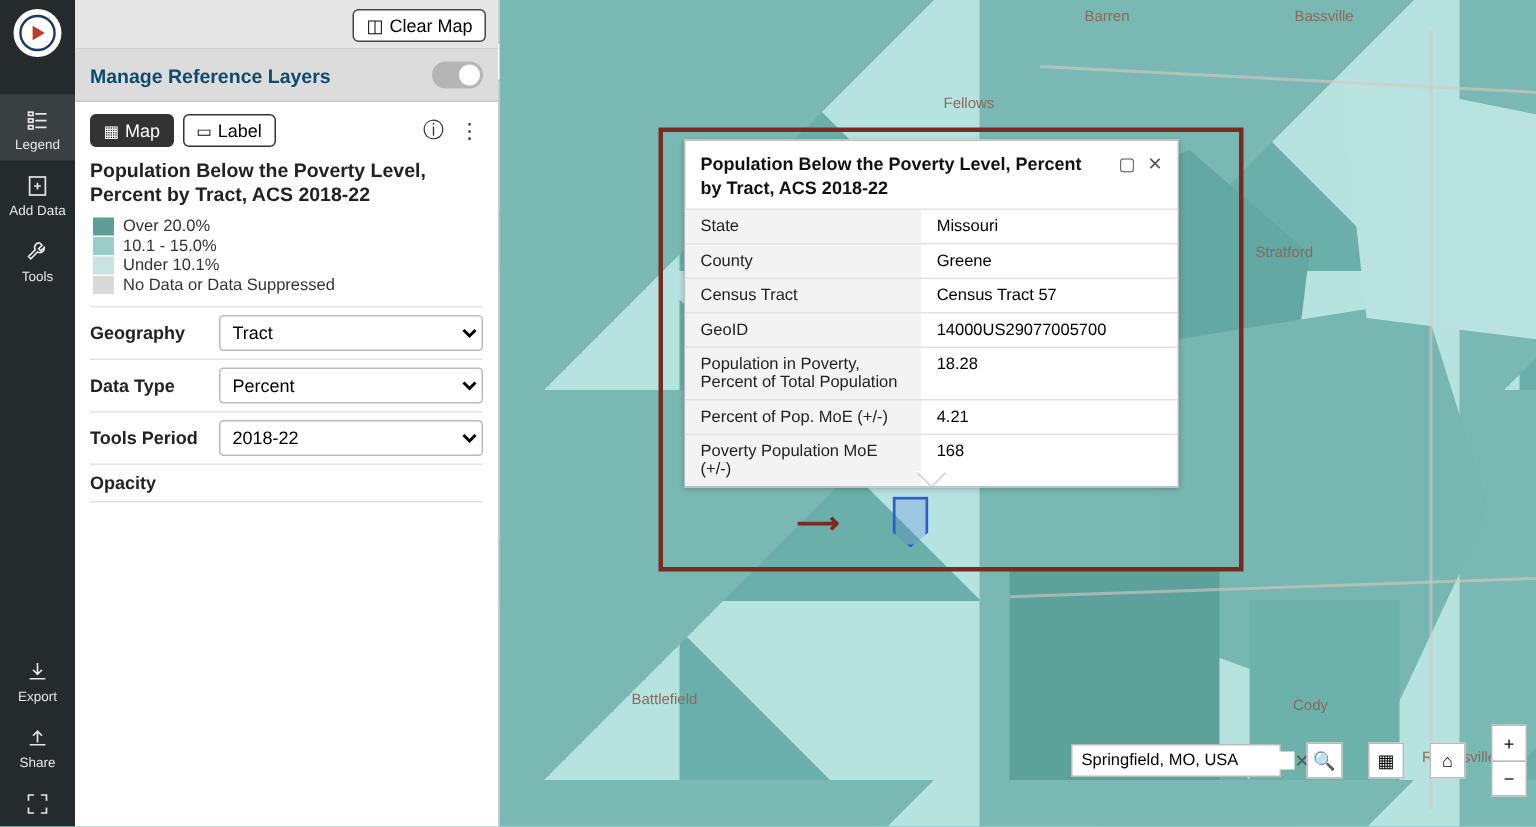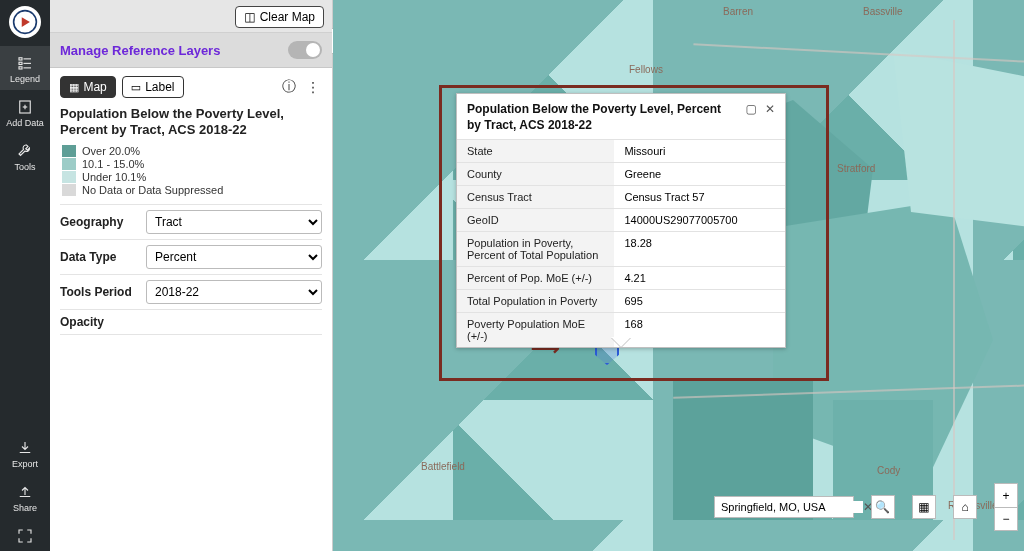--- a/index.html
+++ b/index.html
@@ -4,31 +4,31 @@
 <style>
 * { box-sizing: border-box; margin: 0; padding: 0; font-family: Arial, sans-serif; }
 html, body { width: 1024px; height: 551px; overflow: hidden; background: #88c9c9; position: relative; }
 
 .app { display: flex; width: 100%; height: 100%; }
 
 .nav-rail { width: 50px; background: #252a2d; display: flex; flex-direction: column; align-items: center; padding-top: 6px; color: #ccc; }
 .nav-logo { width: 32px; height: 32px; border-radius: 50%; background: #fff; display: flex; align-items: center; justify-content: center; margin-bottom: 8px; }
 .nav-logo svg { width: 26px; height: 26px; }
 .nav-item { width: 50px; display: flex; flex-direction: column; align-items: center; padding: 8px 0 6px; cursor: pointer; font-size: 9px; color: #e6e6e6; }
-.nav-item.active { background: #3a3f42; }
+.nav-item.active { background: #3a3f42; margin-top: 17px; }
 .nav-item svg, .nav-item .glyph { width: 18px; height: 18px; stroke: #e6e6e6; fill: none; stroke-width: 1.5; font-size: 16px; }
 .nav-item span { margin-top: 2px; }
 .nav-spacer { flex: 1; }
 
 .side-panel { width: 283px; background: #fff; border-right: 1px solid #ccc; display: flex; flex-direction: column; position: relative; }
 .panel-top { display: flex; justify-content: flex-end; padding: 6px 8px 4px; border-bottom: 1px solid #d0d0d0; background: #e6e6e6; }
 .clear-btn { border: 1px solid #444; background: #fff; border-radius: 4px; padding: 3px 8px; font-size: 12px; display: flex; align-items: center; gap: 4px; cursor: pointer; }
 
 .manage-row { display: flex; align-items: center; justify-content: space-between; padding: 8px 10px; background: #dcdcdc; border-bottom: 1px solid #c8c8c8; }
-.manage-title { font-size: 13px; font-weight: 600; color: #6d28d9; }
+.manage-title { font-size: 13px; font-weight: 600; color: #0c4a6e; }
 .toggle { width: 34px; height: 18px; border-radius: 10px; background: #b5b5b5; position: relative; display:flex; align-items:center; }
 .toggle::after { content: ""; position: absolute; right: 2px; width: 14px; height: 14px; background: #fff; border-radius: 50%; }
 
 .panel-body { padding: 8px 10px; background: #fff; flex: 1; overflow: auto; }
 .tab-row { display: flex; align-items: center; gap: 6px; margin-bottom: 8px; }
 .chip { border: 1px solid #333; border-radius: 4px; padding: 3px 8px; font-size: 12px; display: inline-flex; align-items: center; gap: 4px; cursor: pointer; }
 .chip.active { background: #333; color: #fff; }
 .tab-spacer { flex: 1; }
 .info-icon, .kebab-icon { cursor: pointer; font-size: 14px; color: #333; padding: 2px; }
 
@@ -225,21 +225,21 @@
       <div class="road r1"></div>
         <div class="road r2"></div>
         <div class="road r3"></div>
     </div>
 
     <div class="map-label" style="left:390px; top:6px">Barren</div>
     <div class="map-label" style="left:530px; top:6px">Bassville</div>
     <div class="map-label" style="left:296px; top:64px">Fellows</div>
     <div class="map-label" style="left:504px; top:163px">Stratford</div>
     <div class="map-label" style="left:88px; top:461px">Battlefield</div>
-    <div class="map-label" style="left:544px; top:465px">Cody</div>
+    <div class="map-label" style="left:529px; top:465px">Cody</div>
     <div class="map-label" style="left:615px; top:500px">Rogersville</div>
 
     <div class="highlight-box" style="left:106px; top:85px; width:390px; height:296px"></div>
     <div class="arrow" style="left:198px; top:336px">⟶</div>
     <div class="selected-tract" style="left:262px; top:331px; width:24px; height:34px; clip-path: polygon(0 0,100% 0,100% 70%,50% 100%,0 70%)"></div>
 
     <div class="popup" style="left:123px; top:93px">
       <div class="popup-header">
         <div class="popup-title">Population Below the Poverty Level, Percent by Tract, ACS 2018-22</div>
         <div class="popup-ico">▢</div>
@@ -265,24 +265,20 @@
             </tr>
         <tr>
               <td>Population in Poverty, Percent of Total Population</td>
               <td>18.28</td>
             </tr>
         <tr>
               <td>Percent of Pop. MoE (+/-)</td>
               <td>4.21</td>
             </tr>
         <tr>
-              <td>Total Population in Poverty</td>
-              <td>695</td>
-            </tr>
-        <tr>
               <td>Poverty Population MoE (+/-)</td>
               <td>168</td>
             </tr>
       </tbody>
         </table>
       <div class="popup-tail"></div>
     </div>
 
     <div class="map-footer">
       <div class="search-wrap">

